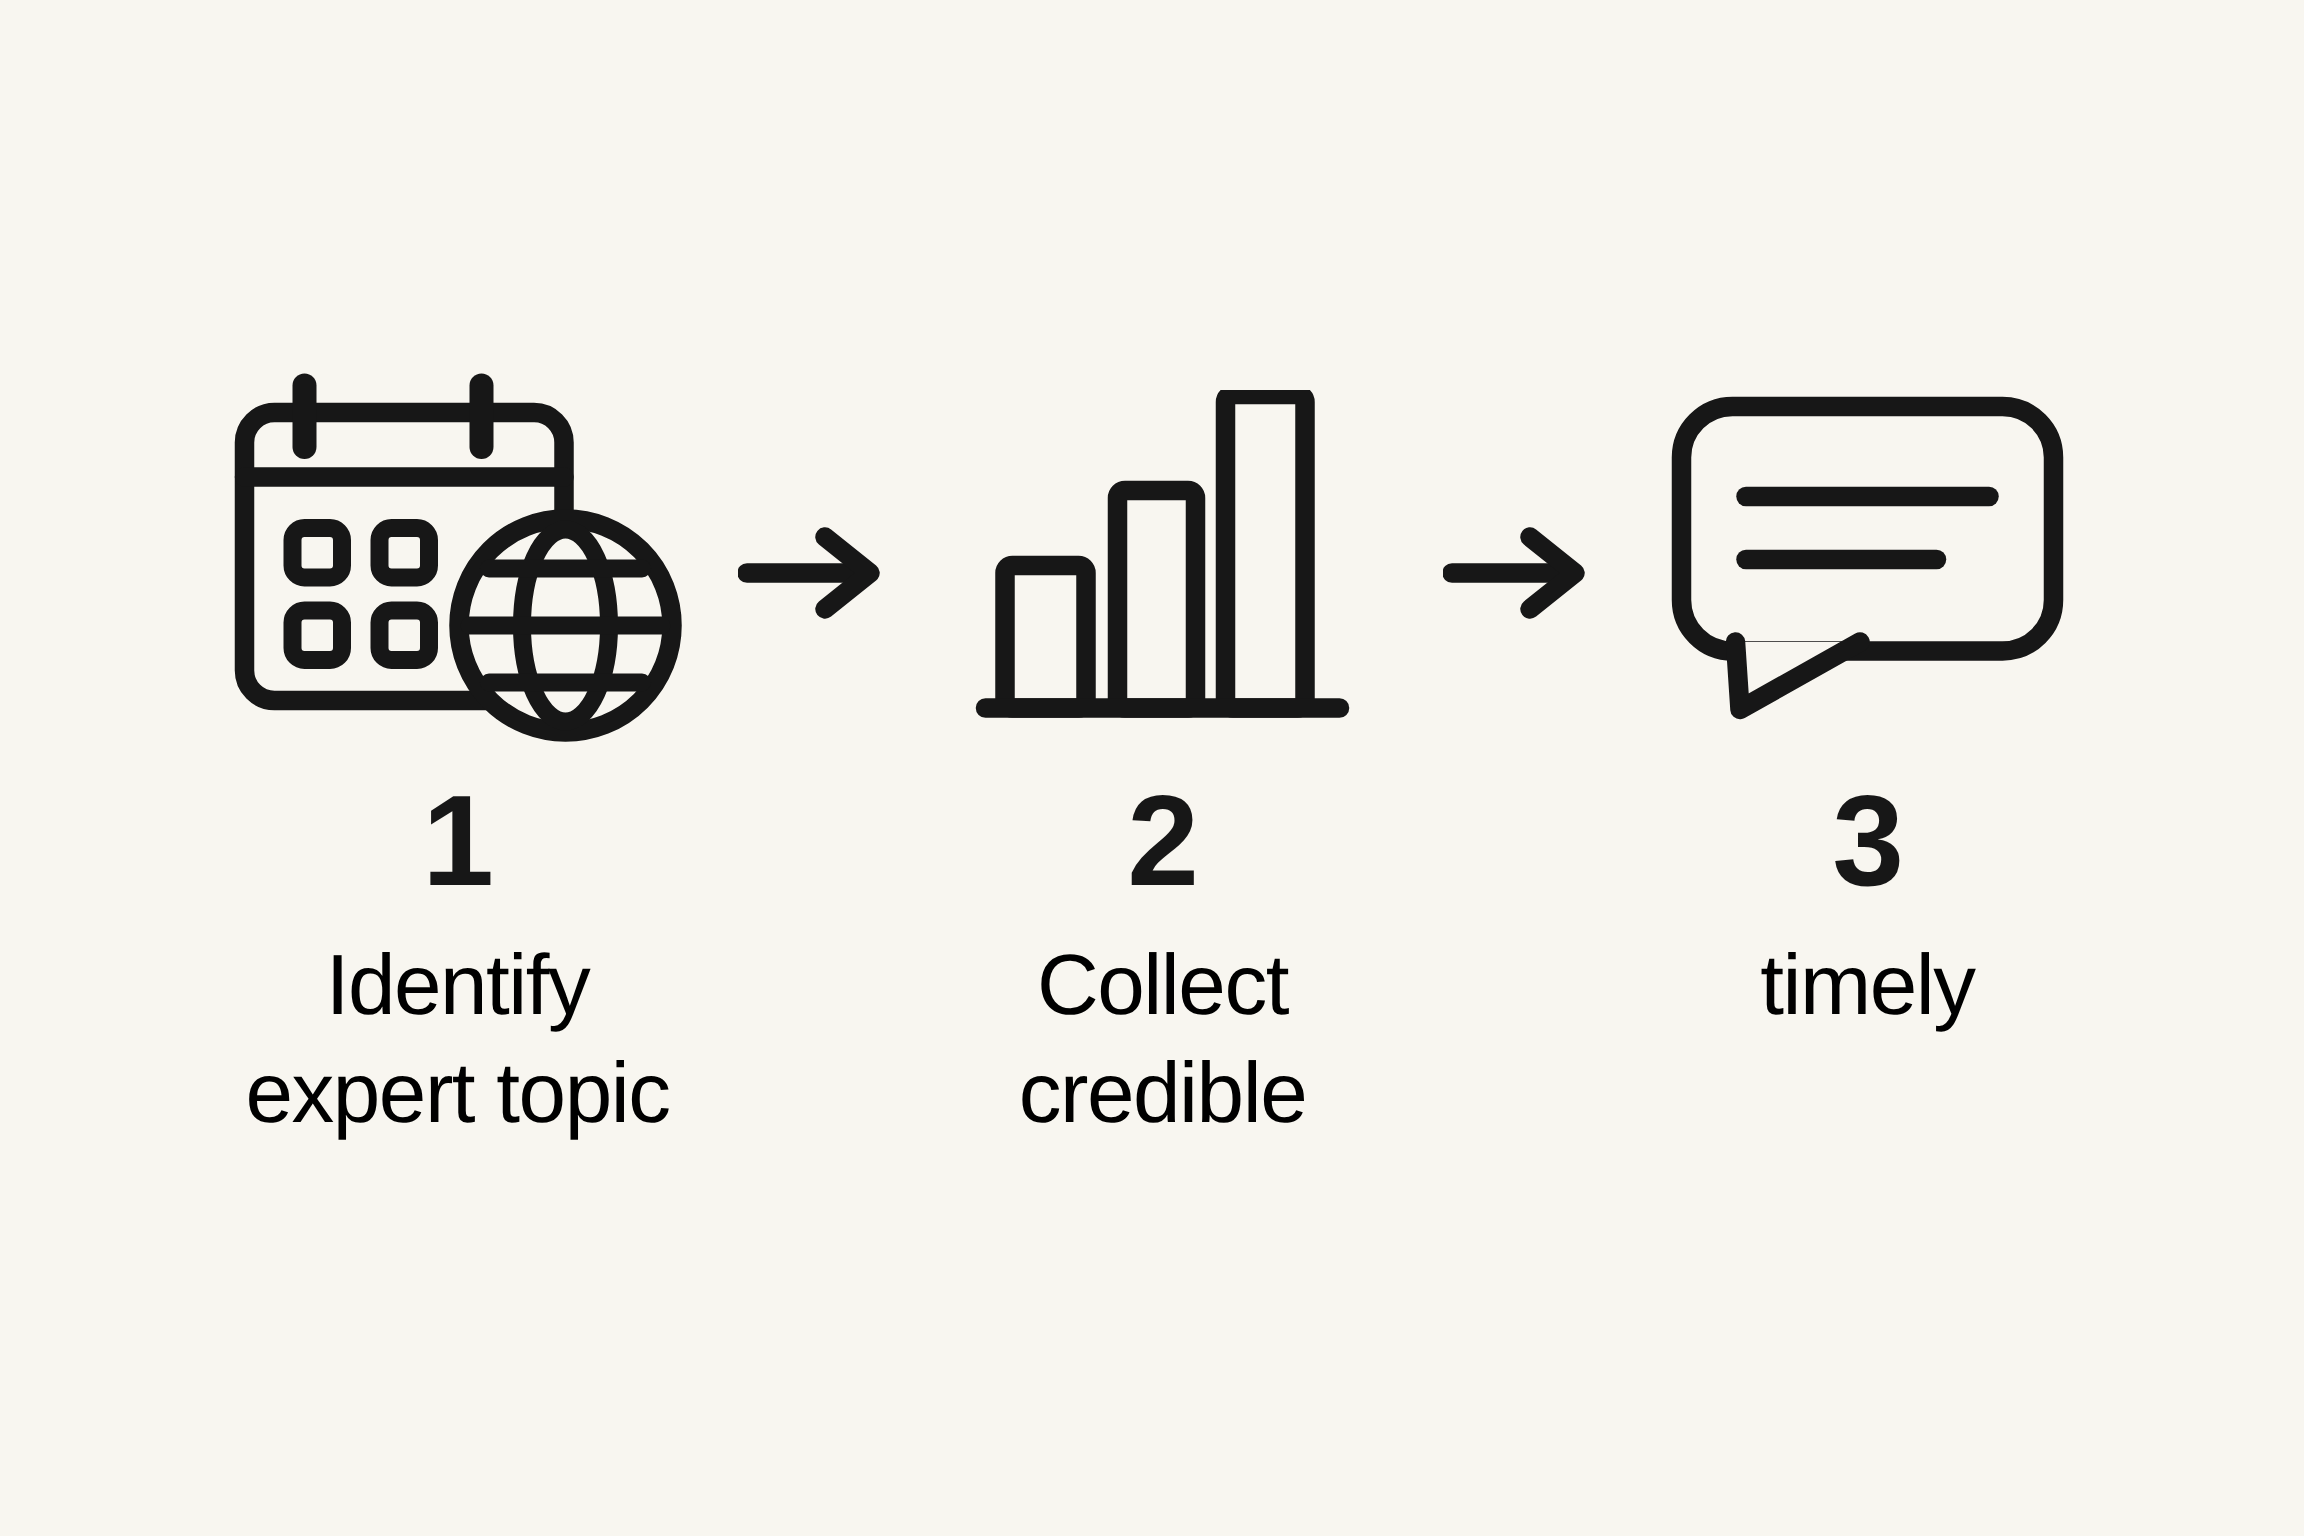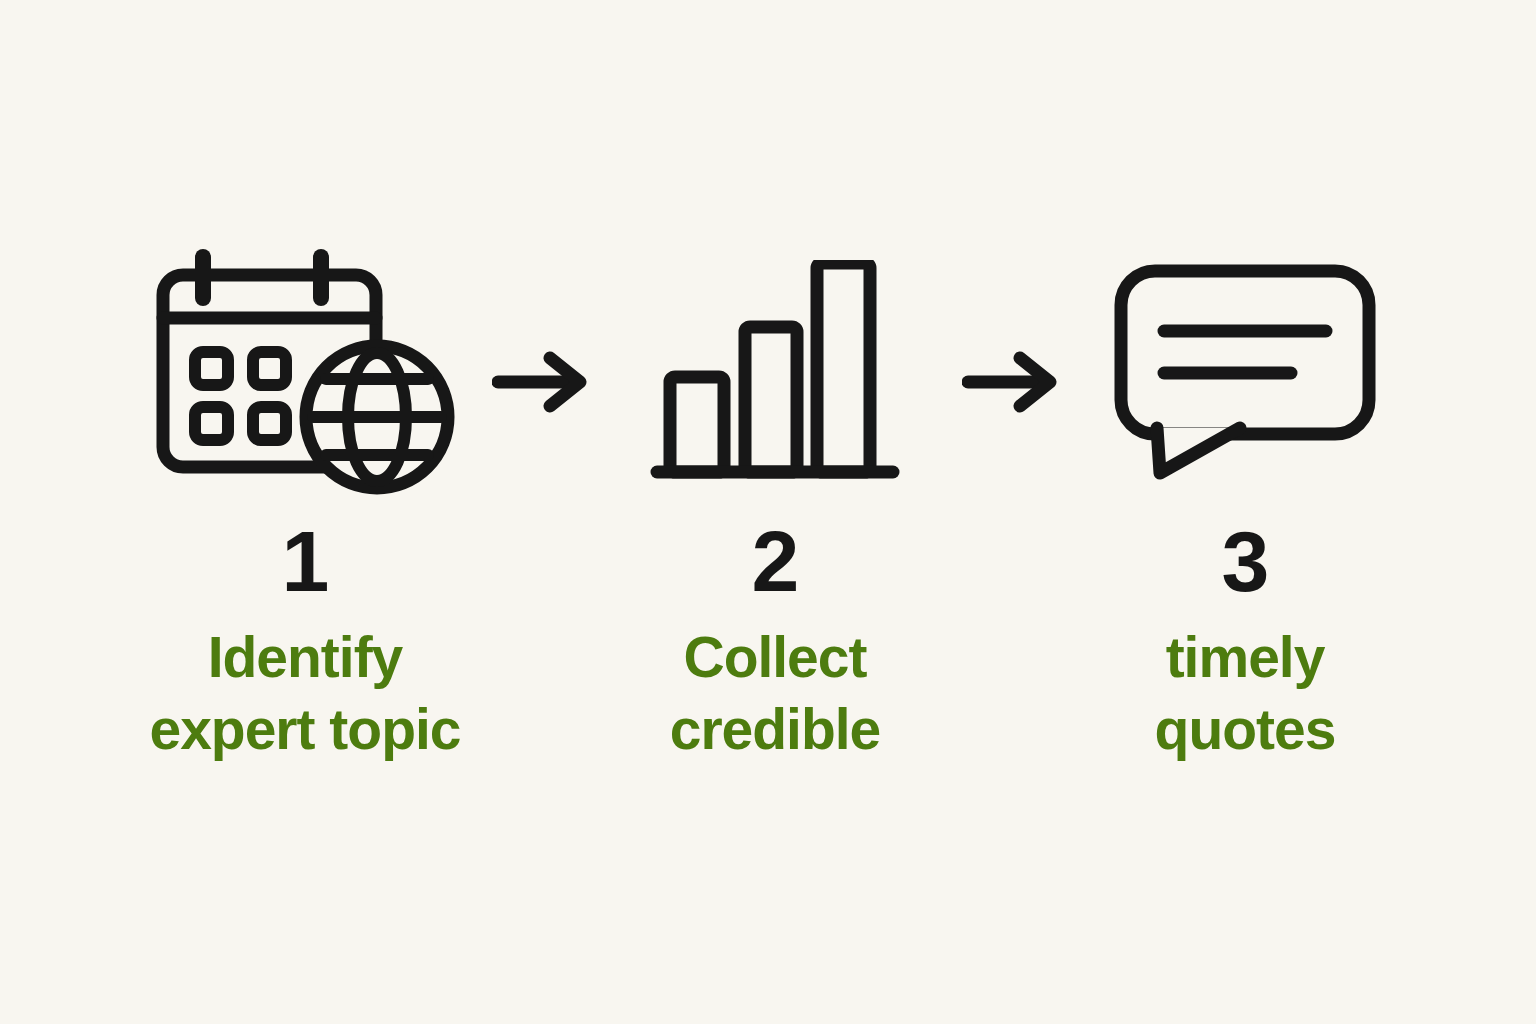--- a/index.html
+++ b/index.html
@@ -50,22 +50,22 @@
     font-size: 86px;
     line-height: 1;
     font-weight: 700;
     color: #171717;
     letter-spacing: -1px;
   }
   .step-label {
     margin-top: 18px;
     font-size: 57px;
     line-height: 1.26;
-    font-weight: 700;
-    color: #4d7c0f;
+    font-weight: 400;
+    color: #000000;
     letter-spacing: -1px;
   }
   svg {
     display: block;
   }
   .stroke {
     fill: none;
     stroke: #171717;
     stroke-width: 13;
     stroke-linecap: round;
@@ -153,18 +153,17 @@
 
           <path class="stroke-fill-bg" d="M 43 171 L 46 216 L 126 171"></path>
 
           <line class="stroke" x1="50" y1="74" x2="212" y2="74"></line>
           <line class="stroke" x1="50" y1="116" x2="177" y2="116"></line>
         </svg>
       </div>
       <div class="step-number">3</div>
       <div class="step-label">
         <div>timely</div>
-        <div>quotes</div>
       </div>
     </div>
 
   </div>
 </div>
 
 </body></html>

